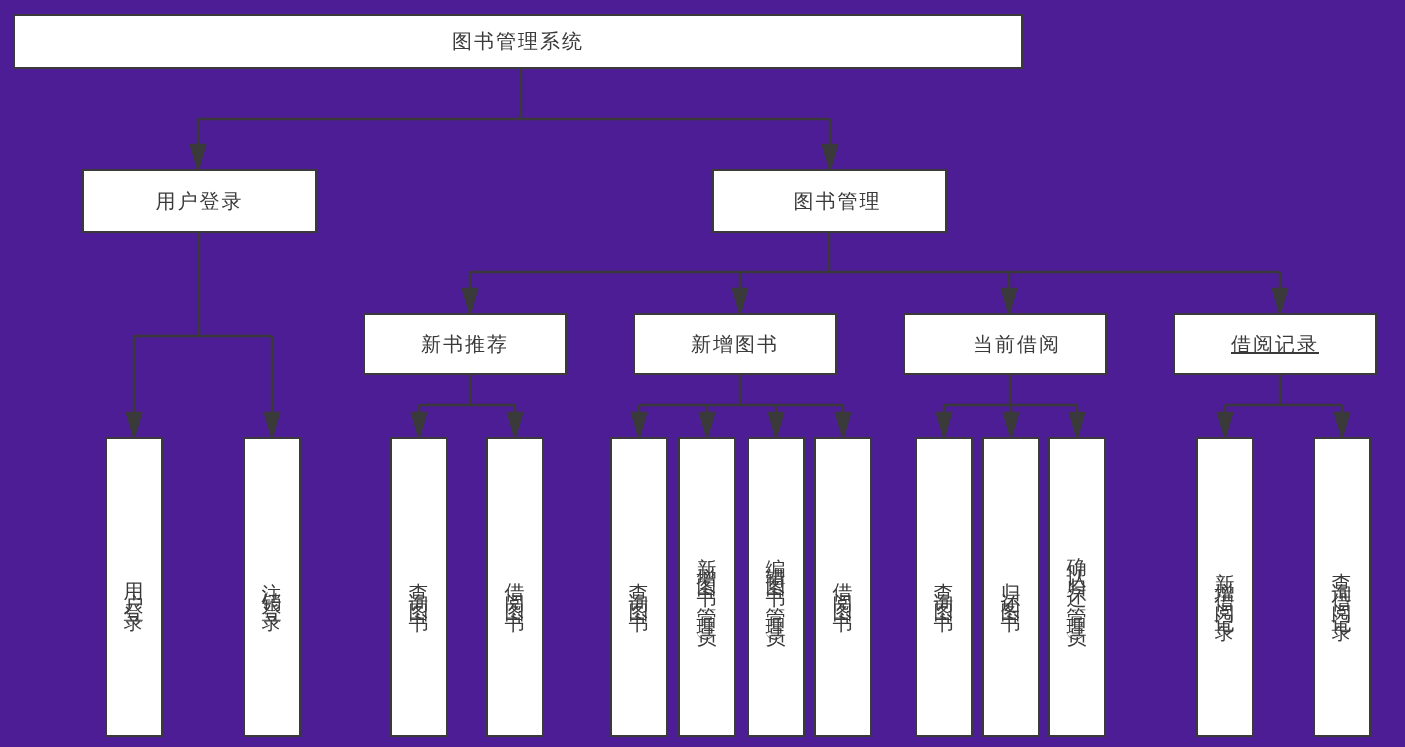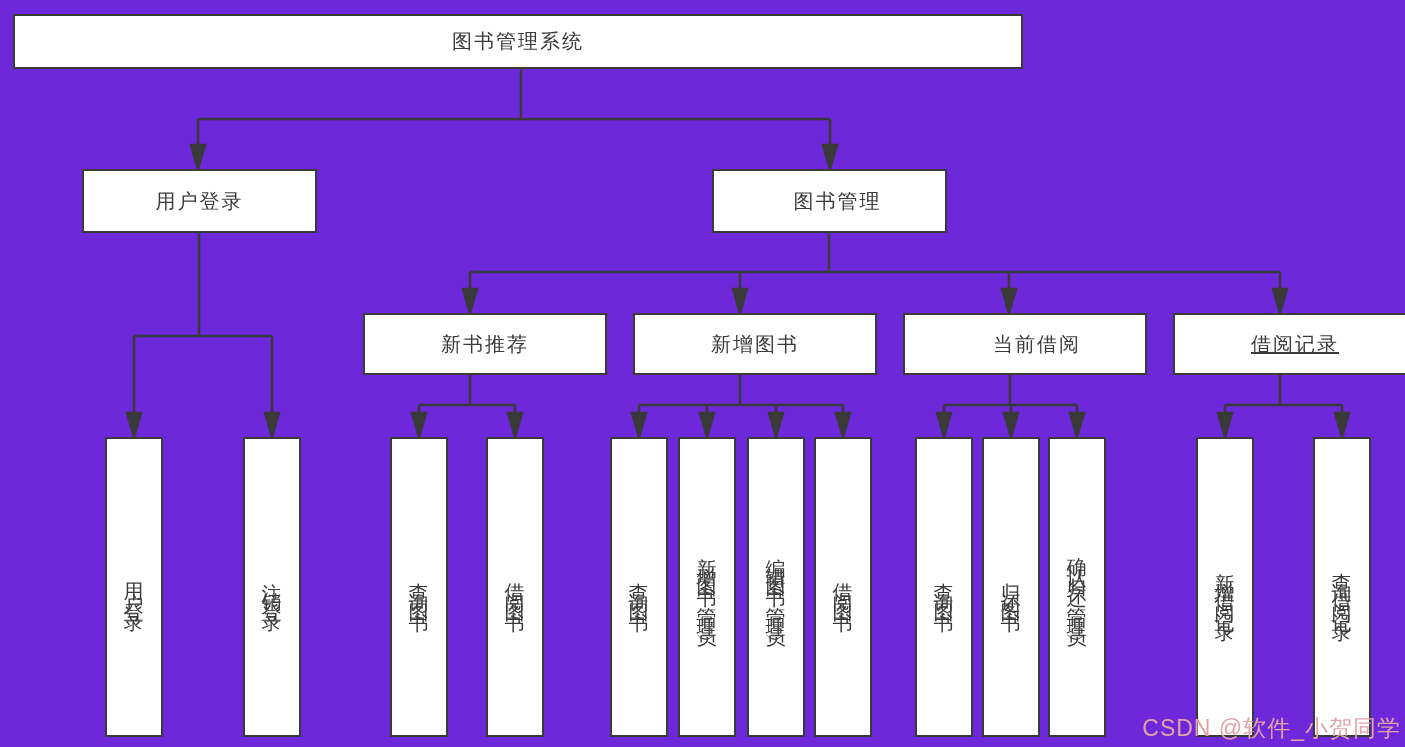--- a/index.html
+++ b/index.html
@@ -1,28 +1,28 @@
 <!DOCTYPE html>
 <html><head>
 <meta charset="utf-8">
 <style>
   html,body{margin:0;padding:0;background:#ffffff;}
   #canvas{
-    position:relative;width:1405px;height:747px;background:#6d28d9;
+    position:relative;width:1405px;height:747px;background:#4c1d95;
     font-family:"Liberation Sans","DejaVu Sans",sans-serif;overflow:hidden;
   }
   #wires{position:absolute;left:0;top:0;width:1405px;height:747px;}
   .node{
     position:absolute;box-sizing:border-box;background:#ffffff;
     border:2px solid #3a3a3a;display:flex;align-items:center;justify-content:center;
     color:#3a3a3a;font-size:20px;letter-spacing:2px;white-space:nowrap;
   }
   .root-node{left:13px;top:14px;width:1010px;height:55px;}
   .l2-node{top:169px;width:235px;height:64px;}
-  .l3-node{top:313px;width:244px;height:62px;}
+  .l3-node{top:313px;width:204px;height:62px;}
   .leaf{top:437px;width:58px;height:300px;}
   .leaf span{
     writing-mode:vertical-rl;text-orientation:mixed;
     font-size:20px;letter-spacing:10px;line-height:1;color:#3a3a3a;
   }
   .watermark{
     position:absolute;right:4px;bottom:3px;font-size:23px;letter-spacing:1px;
     color:#e2a3a8;z-index:5;white-space:nowrap;
   }
 </style>
@@ -115,15 +115,14 @@
     <span>确认归还（管理员）</span>
   </div>
 
   <div class="node leaf" style="left:1196px;">
     <span>新增借阅记录</span>
   </div>
   <div class="node leaf" style="left:1313px;">
     <span>查询借阅记录</span>
   </div>
 
-  <div class="watermark">CSDN @软件_小贺同学</div>
 
 </div>
 
 </body></html>

